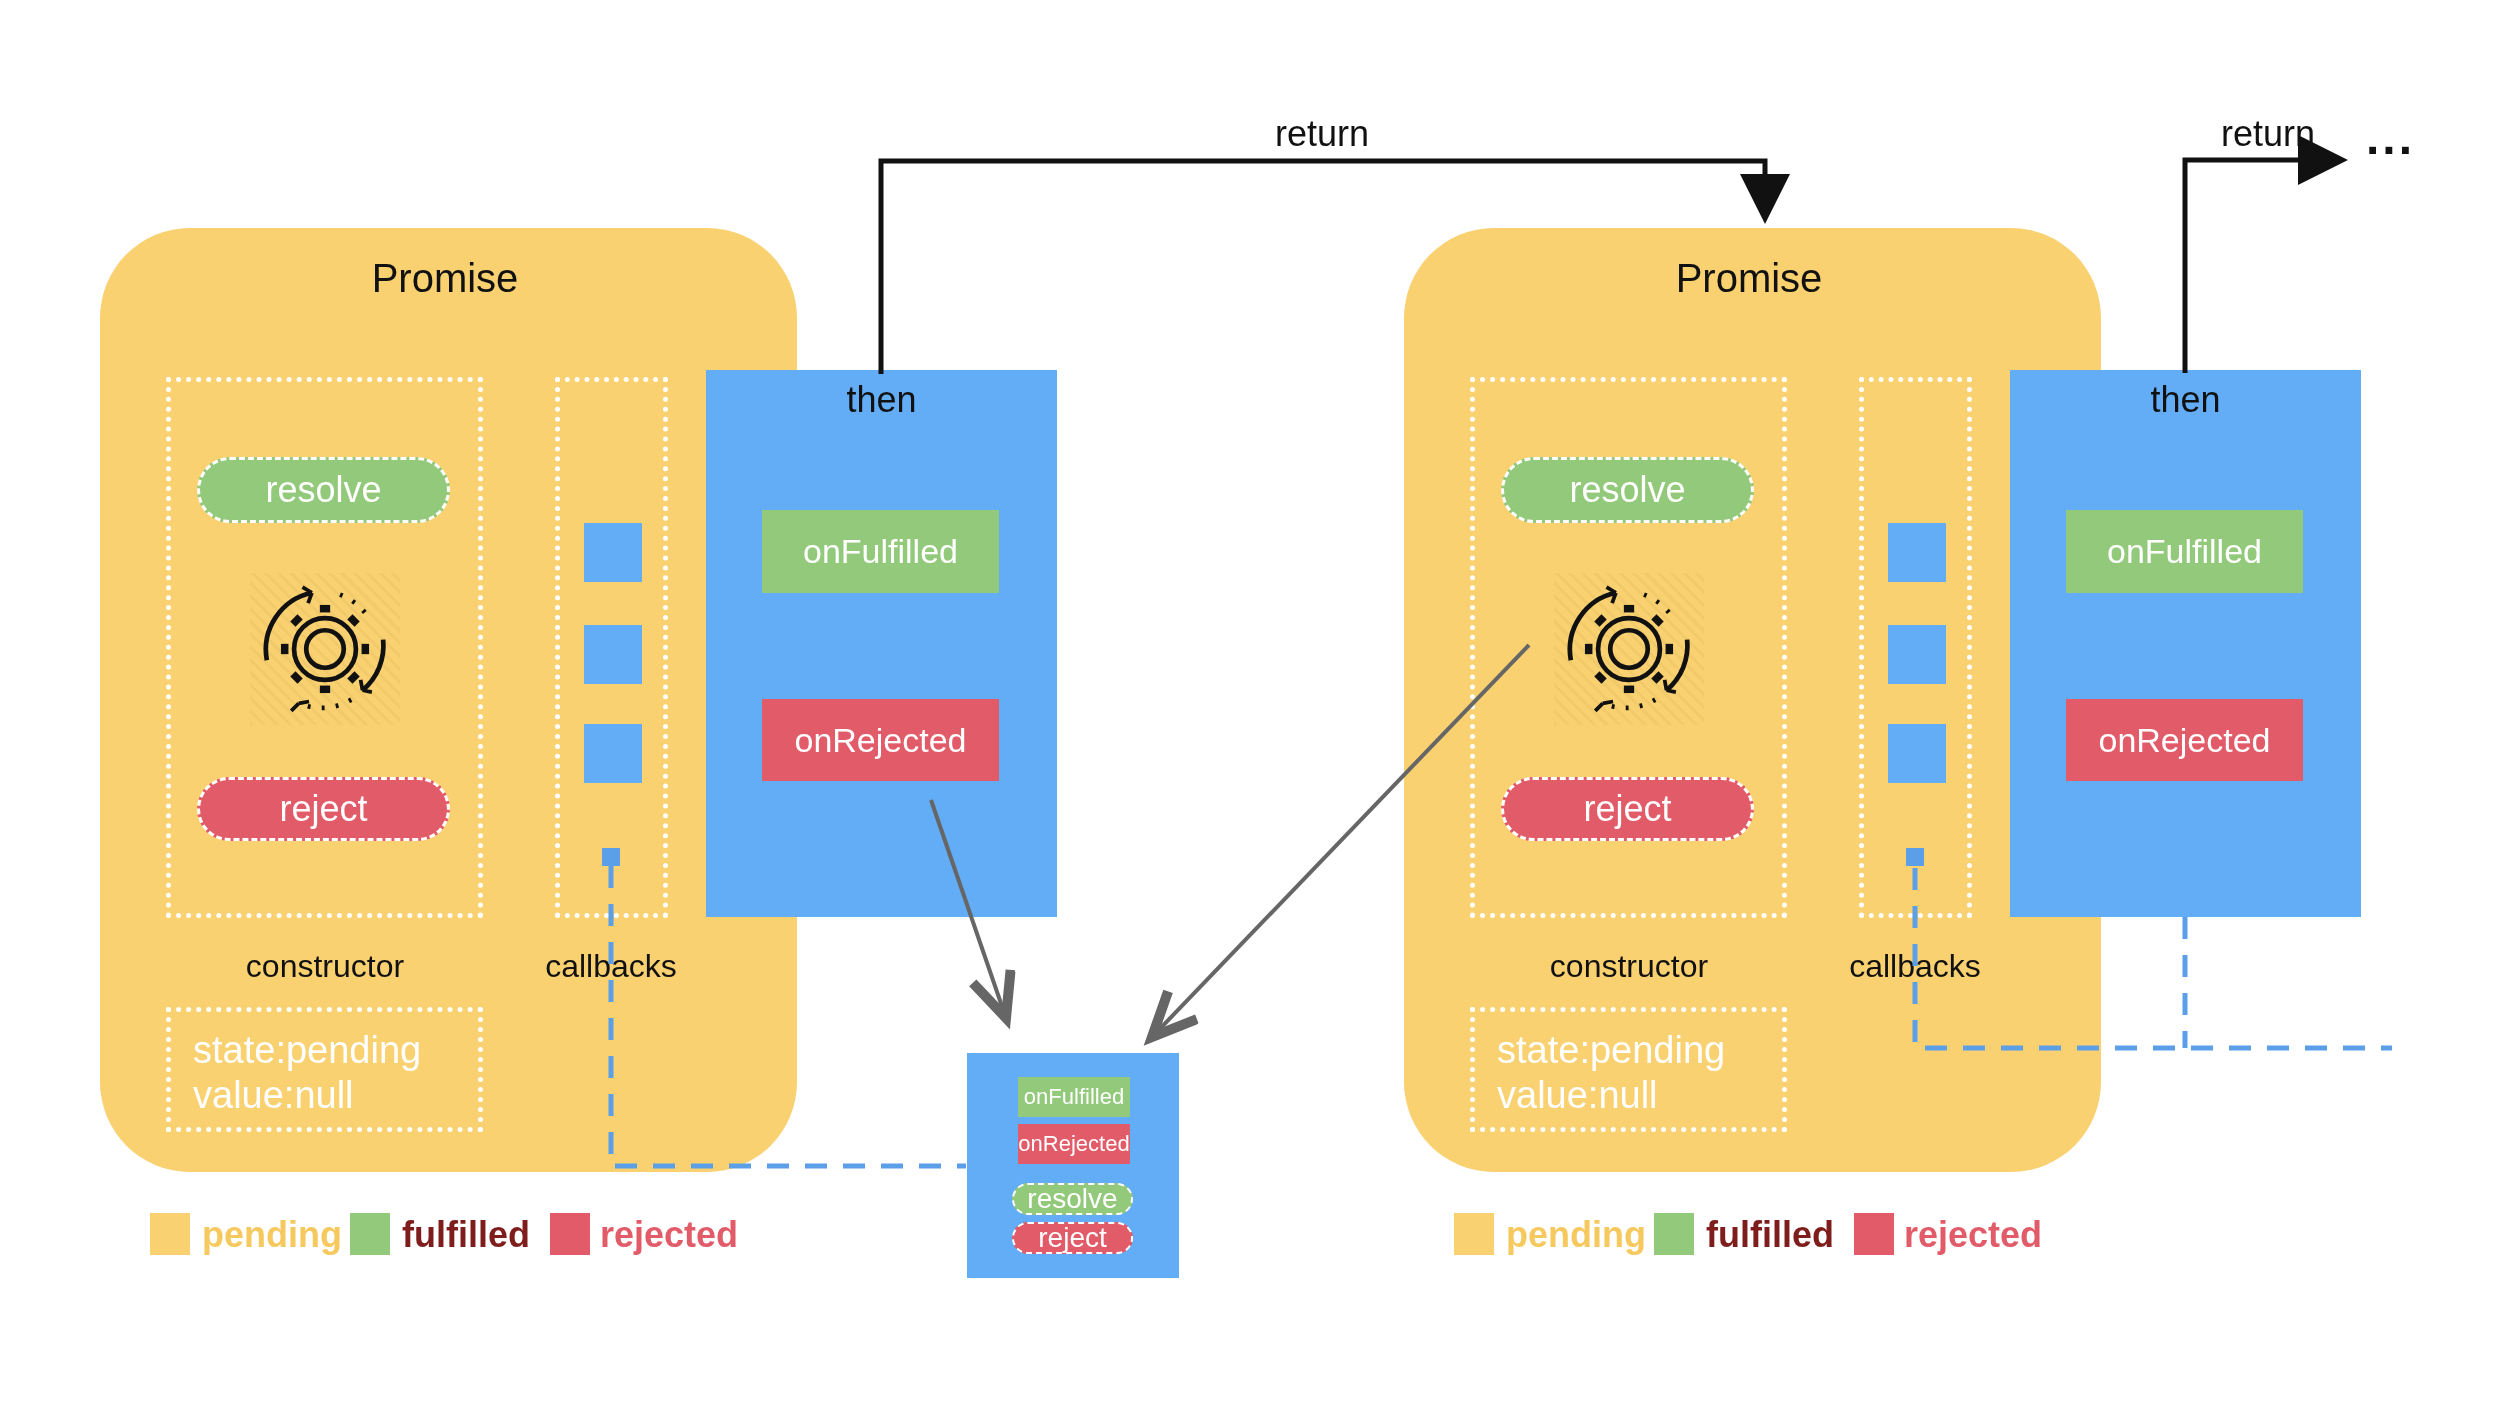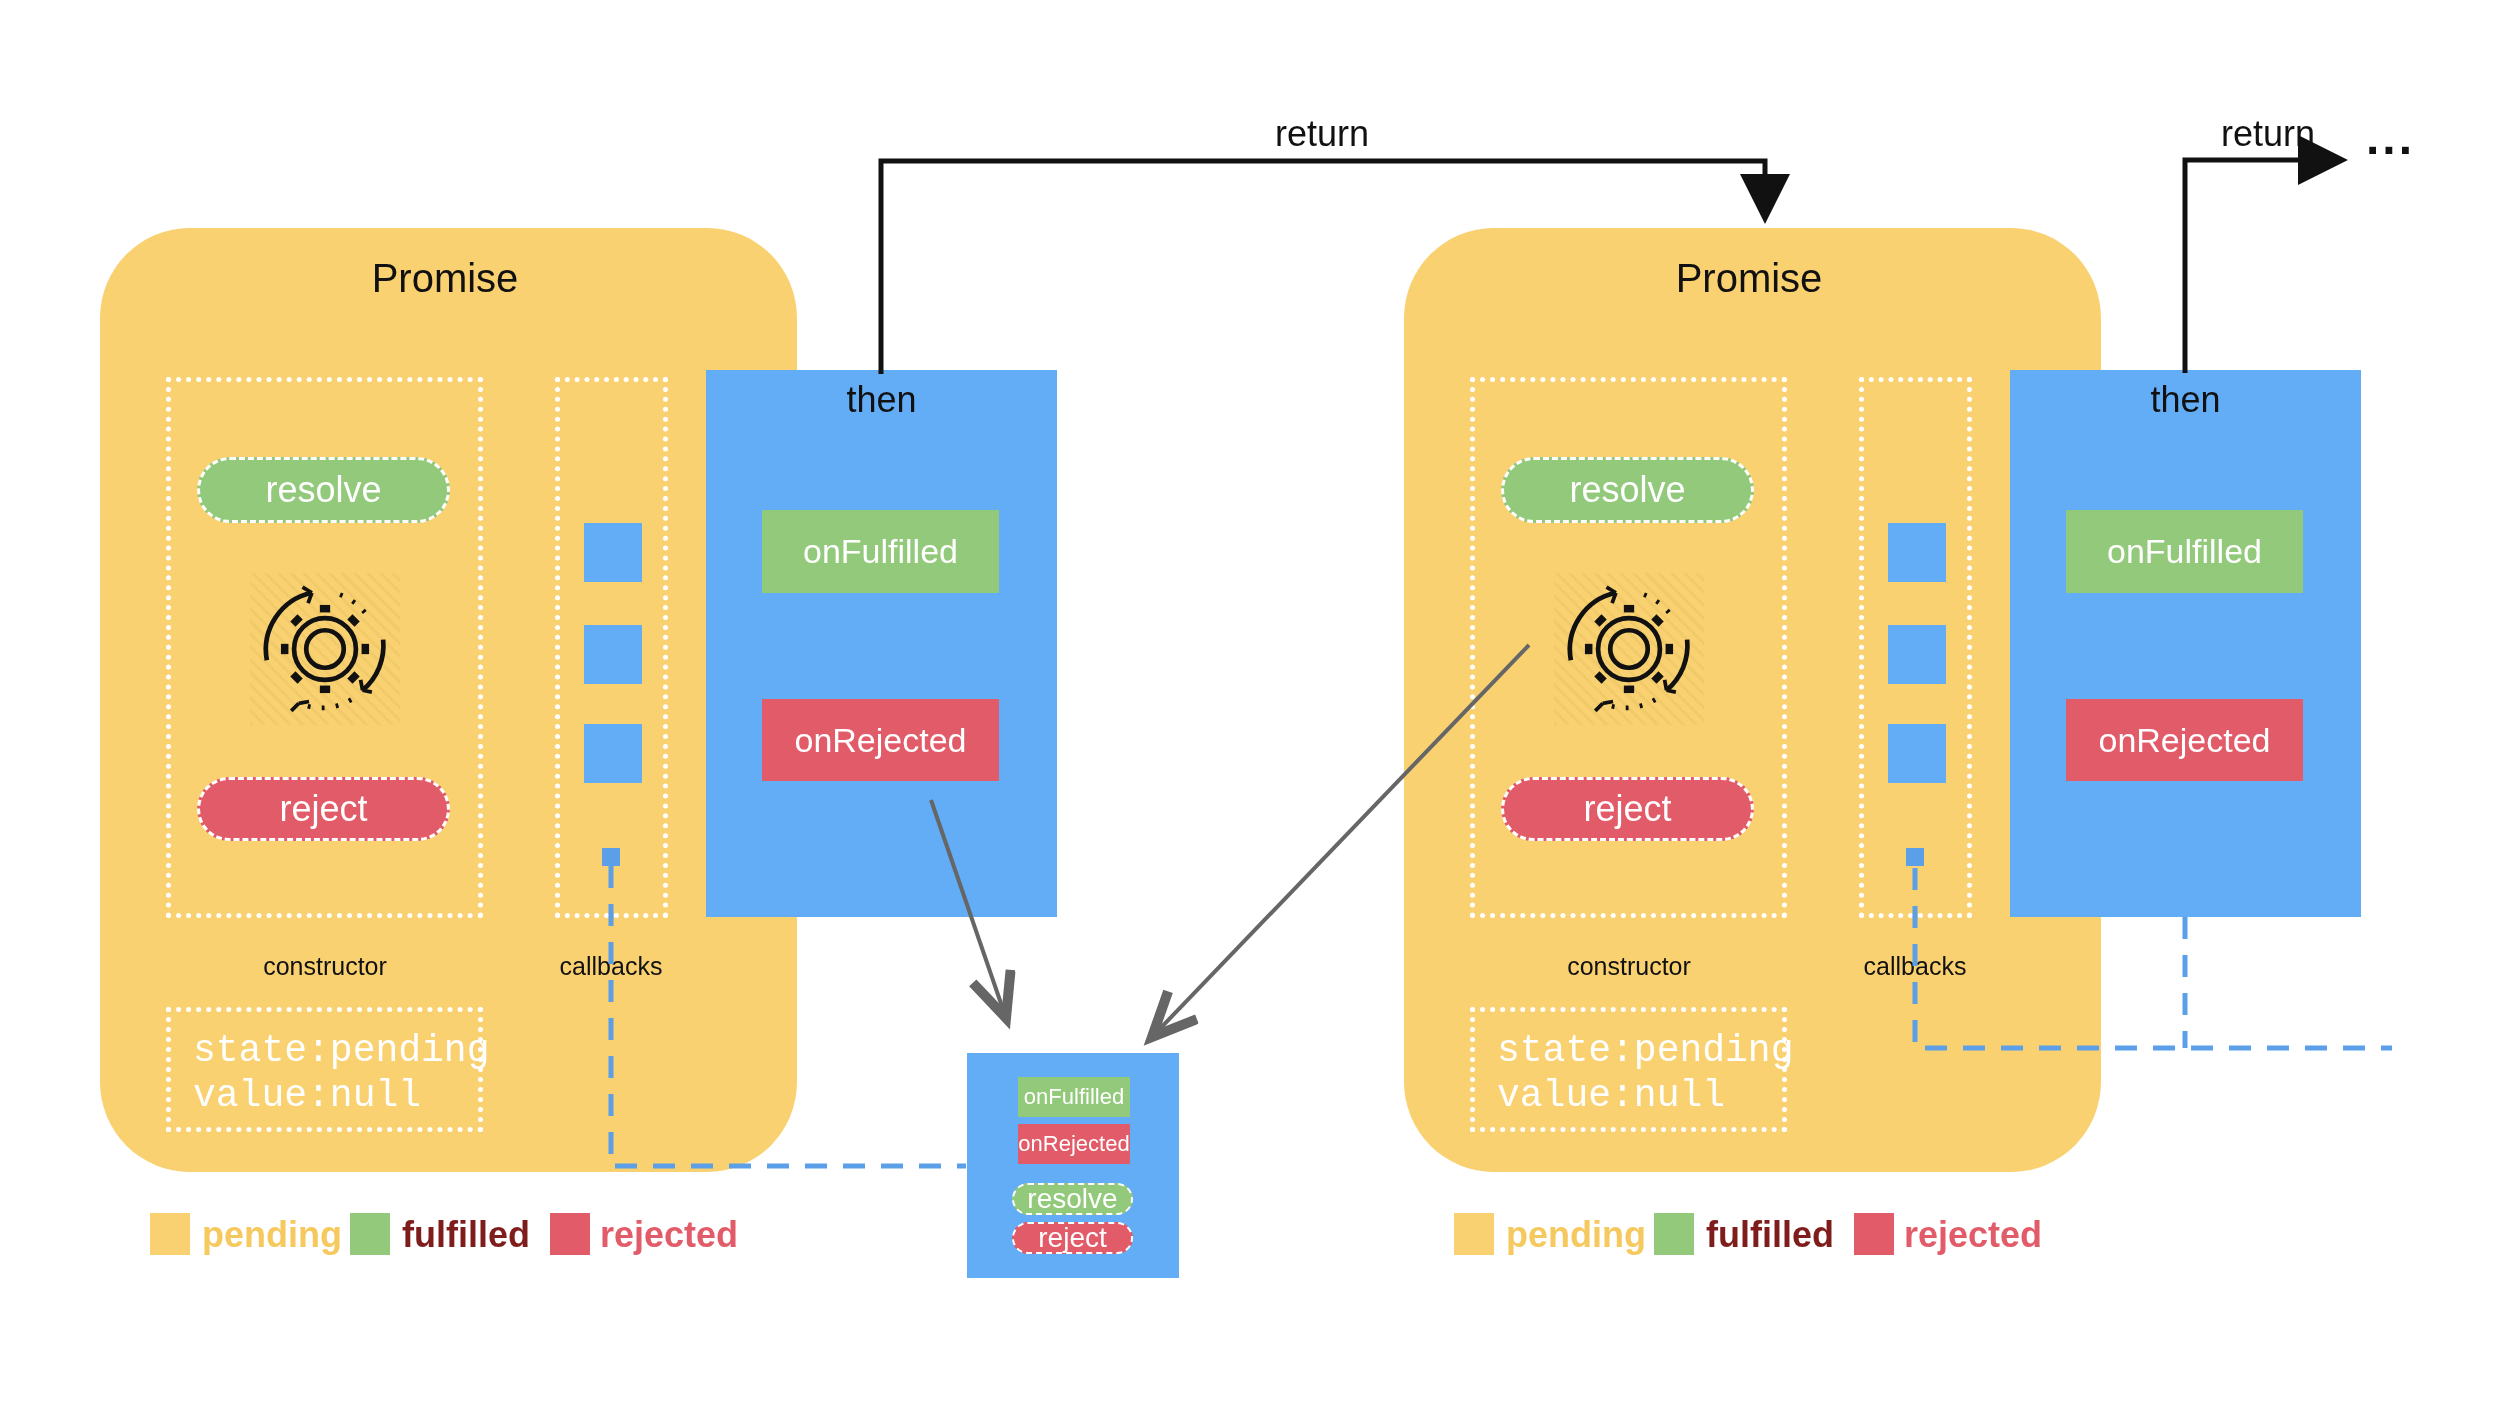--- a/index.html
+++ b/index.html
@@ -4,22 +4,22 @@
 <style>
   html,body{margin:0;padding:0;background:#fff;}
   body{width:2500px;height:1406px;position:relative;font-family:"Liberation Sans",sans-serif;overflow:hidden;}
   .abs{position:absolute;box-sizing:border-box;}
   
   .promise-box{width:697px;height:944px;top:228px;background:#F9D171;border-radius:90px;}
   .promise-title{width:320px;top:256px;font-size:40px;color:#111;text-align:center;line-height:44px;}
   .dotted-box{border:5px dotted #ffffff;}
   .constructor-box{width:317px;height:541px;top:377px;}
   .state-box{width:317px;height:125px;top:1007px;}
-  .state-text{top:1028px;font-size:38px;color:#ffffff;line-height:45px;white-space:pre-line;font-family:Liberation Mono, monospace;}
-  .zone-label{width:220px;top:948px;font-size:25px;color:#111;text-align:center;line-height:36px;}
+  .state-text{top:1028px;font-size:38px;color:#ffffff;line-height:45px;white-space:pre-line;}
+  .zone-label{width:220px;top:948px;font-size:32px;color:#111;text-align:center;line-height:36px;}
   .pill{width:253px;height:66px;border-radius:40px;border:3px dashed #ffffff;color:#fff;
         font-size:36px;text-align:center;display:flex;align-items:center;justify-content:center;}
   .pill.green{background:#92C97B;}
   .pill.red{background:#E25B69;height:64px;}
   .gear-wrap{width:150px;height:152px;background:repeating-linear-gradient(45deg,rgba(120,90,0,0.06) 0 3px,rgba(0,0,0,0) 3px 9px);}
   .cb-square{width:58px;height:59px;background:#62ADF5;}
   .cb-small{width:18px;height:18px;background:#5B9FE8;}
   
   .then-box{width:351px;height:547px;top:370px;background:#62ADF5;}
   .then-title{width:351px;top:380px;font-size:36px;color:#111;text-align:center;line-height:40px;}

